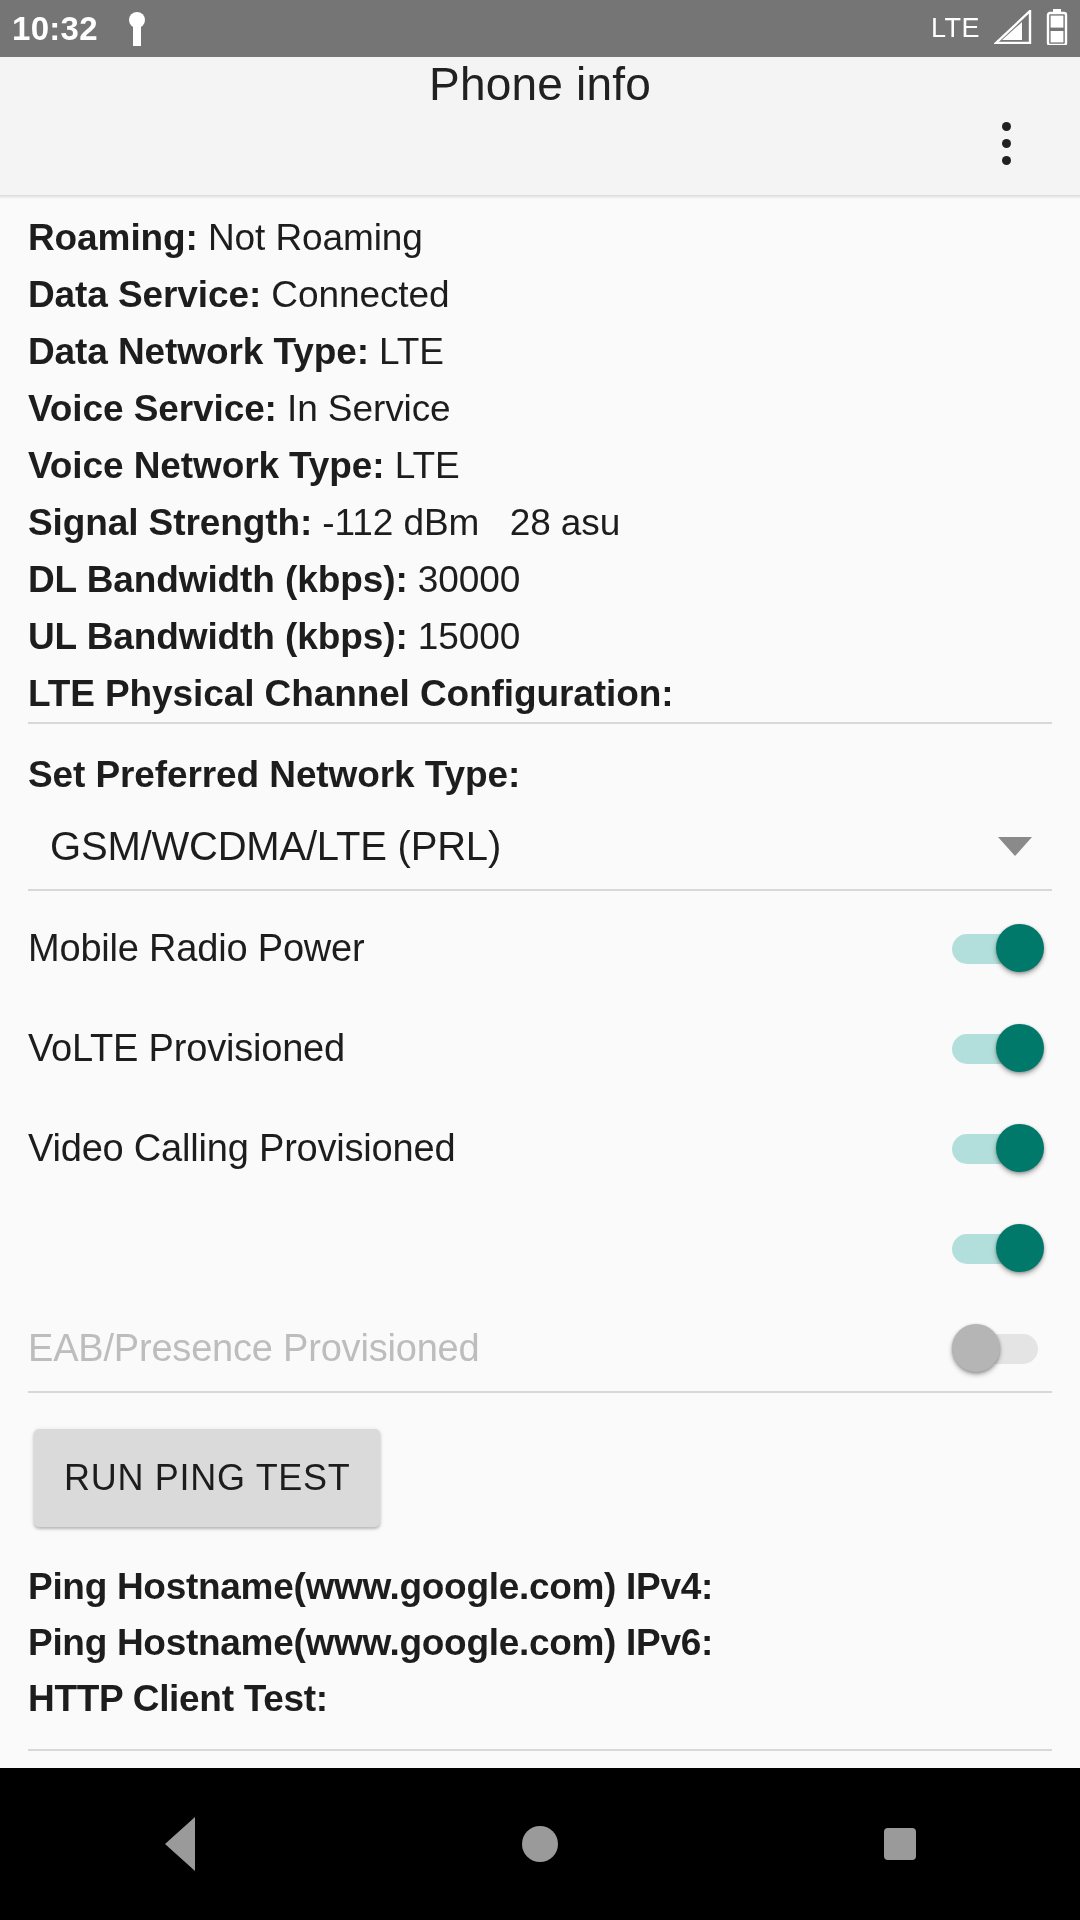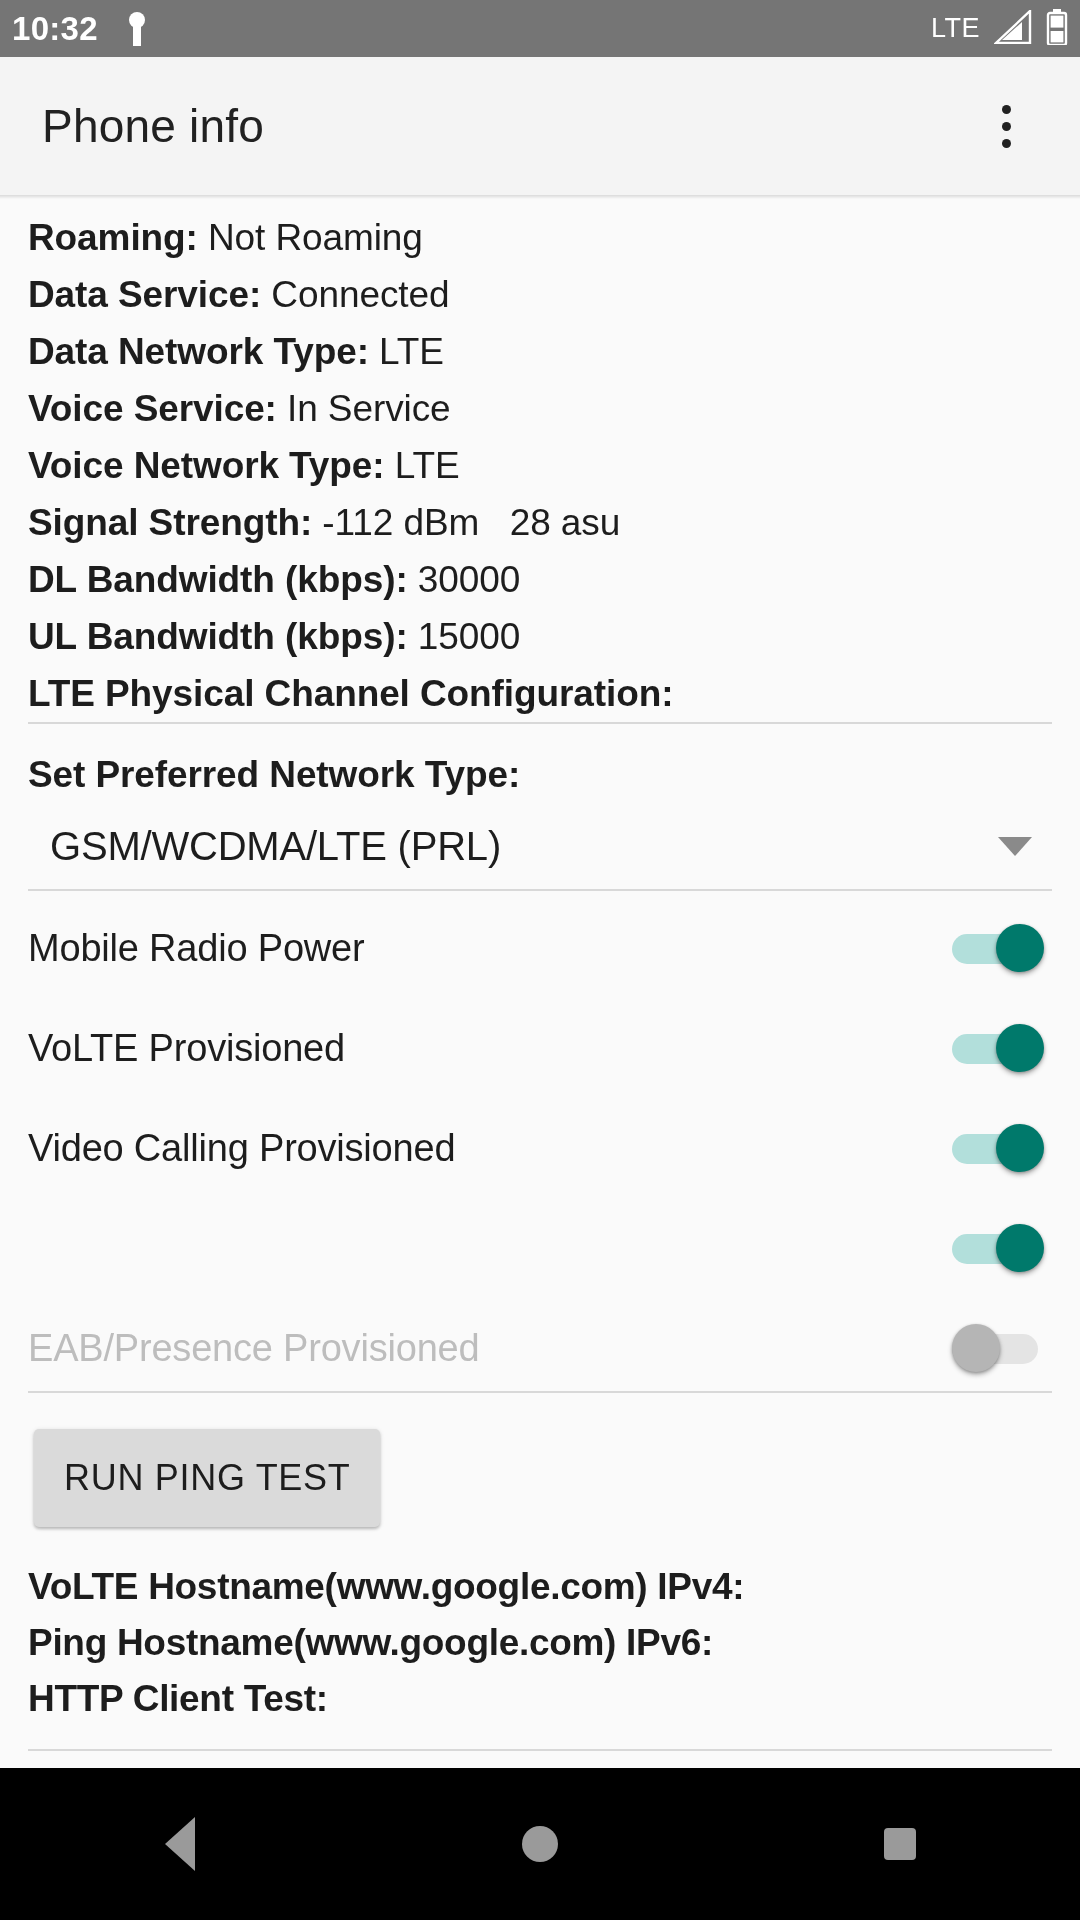--- a/index.html
+++ b/index.html
@@ -20,21 +20,21 @@
   }
   .sb-clock{ font-size:33px; font-weight:700; letter-spacing:.3px; line-height:1; }
   .sb-vpn{ margin-left:26px; display:flex; align-items:center; }
   .sb-right{ margin-left:auto; display:flex; align-items:center; gap:14px; }
   .sb-lte{ font-size:27px; font-weight:500; letter-spacing:.5px; }
 
   
   .appbar{
     position:absolute; top:57px; left:0; width:1080px; height:138px;
     background:#f4f4f4;
-    display:flex; align-items:center; padding:0 42px;
+    display:flex; align-items:center; padding:0 42px;flex-direction:column;
   }
   .appbar-title{ font-size:46px; font-weight:400; color:#212121; letter-spacing:.2px; }
   .overflow-btn{
     margin-left:auto; width:64px; height:64px;
     display:flex; flex-direction:column; align-items:center; justify-content:center; gap:8px;
     cursor:pointer;
   }
   .overflow-btn i{ display:block; width:9px; height:9px; border-radius:50%; background:#212121; }
   .appbar-shadow{
     position:absolute; top:195px; left:0; width:1080px; height:4px;
@@ -272,21 +272,21 @@
       </span>
     </div>
 
     <div class="divider"></div>
 
     <div class="btn-area">
       <button class="mbtn">RUN PING TEST</button>
     </div>
 
     <div class="ping-list">
-      <div class="ping-row">VoLTE Hostname(www.google.com) IPv4:</div>
+      <div class="ping-row">Ping Hostname(www.google.com) IPv4:</div>
       <div class="ping-row">Ping Hostname(www.google.com) IPv6:</div>
       <div class="ping-row">HTTP Client Test:</div>
     </div>
 
     <div class="divider" style="margin-top:22px;"></div>
 
   </div>
 
   <div class="navbar">
     <span class="nav-btn">

